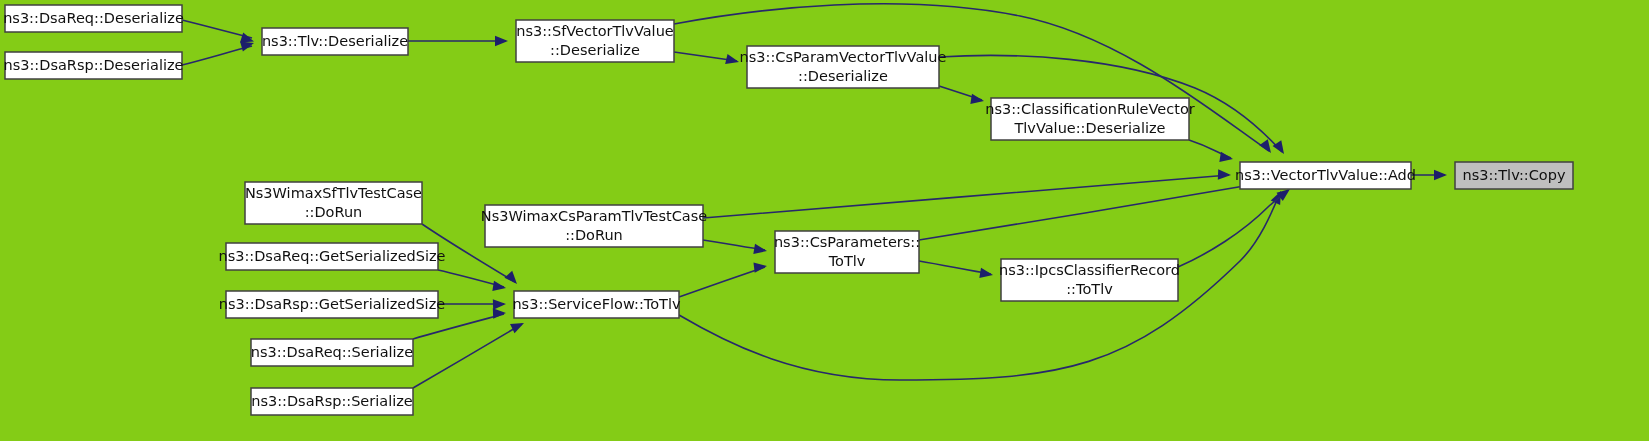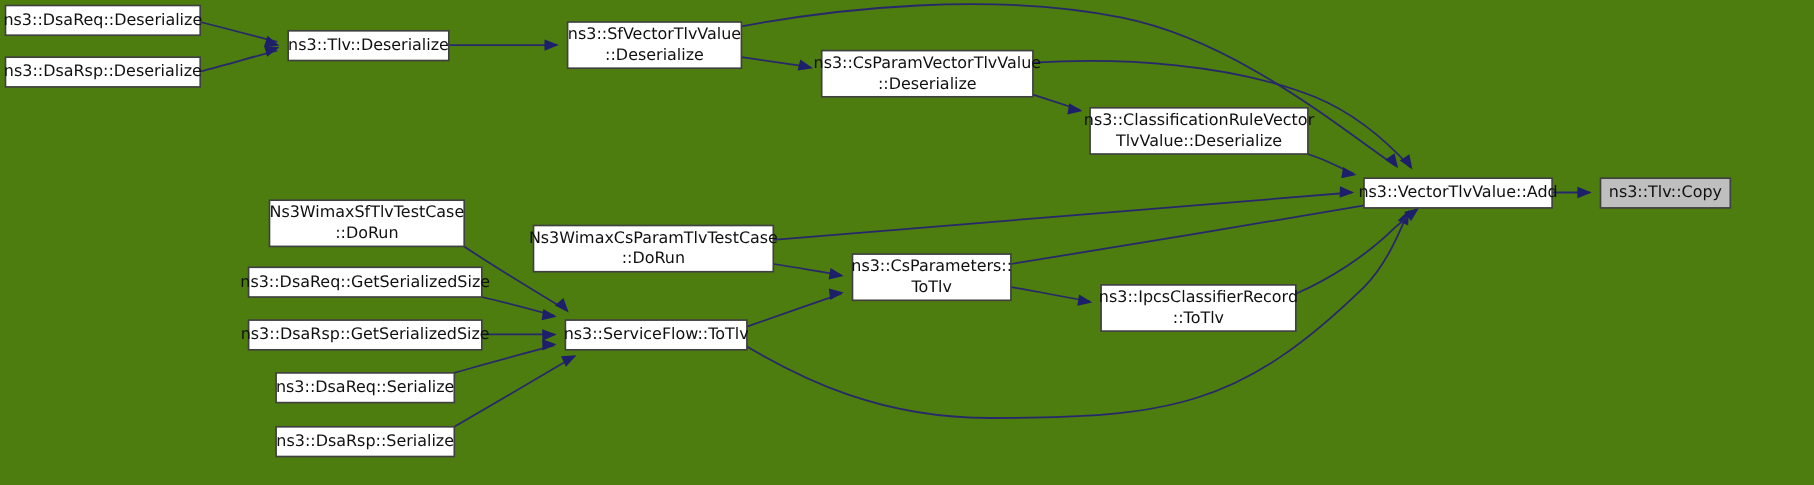--- a/index.html
+++ b/index.html
@@ -4,21 +4,21 @@
 <style>
   html, body {
     margin: 0;
     padding: 0;
     background: #ffffff;
   }
   #graph-root {
     position: relative;
     width: 1649px;
     height: 441px;
-    background: #4d7c0f;
+    background: #84cc16;
     font-family: "DejaVu Sans", "Liberation Sans", sans-serif;
     overflow: hidden;
   }
   #graph-svg {
     position: absolute;
     left: 0;
     top: 0;
     width: 1649px;
     height: 441px;
   }

